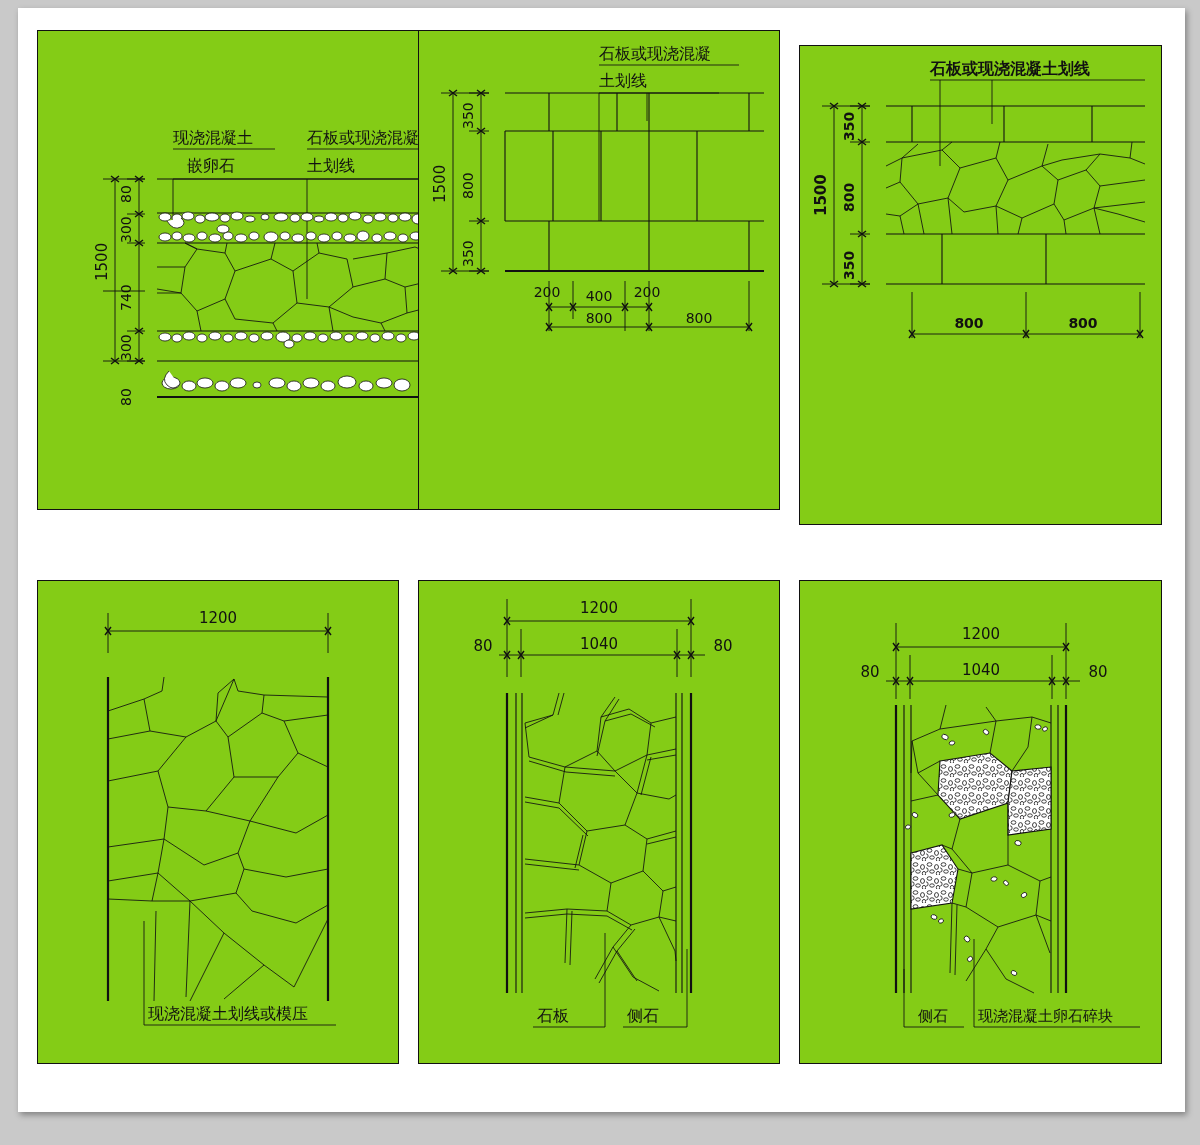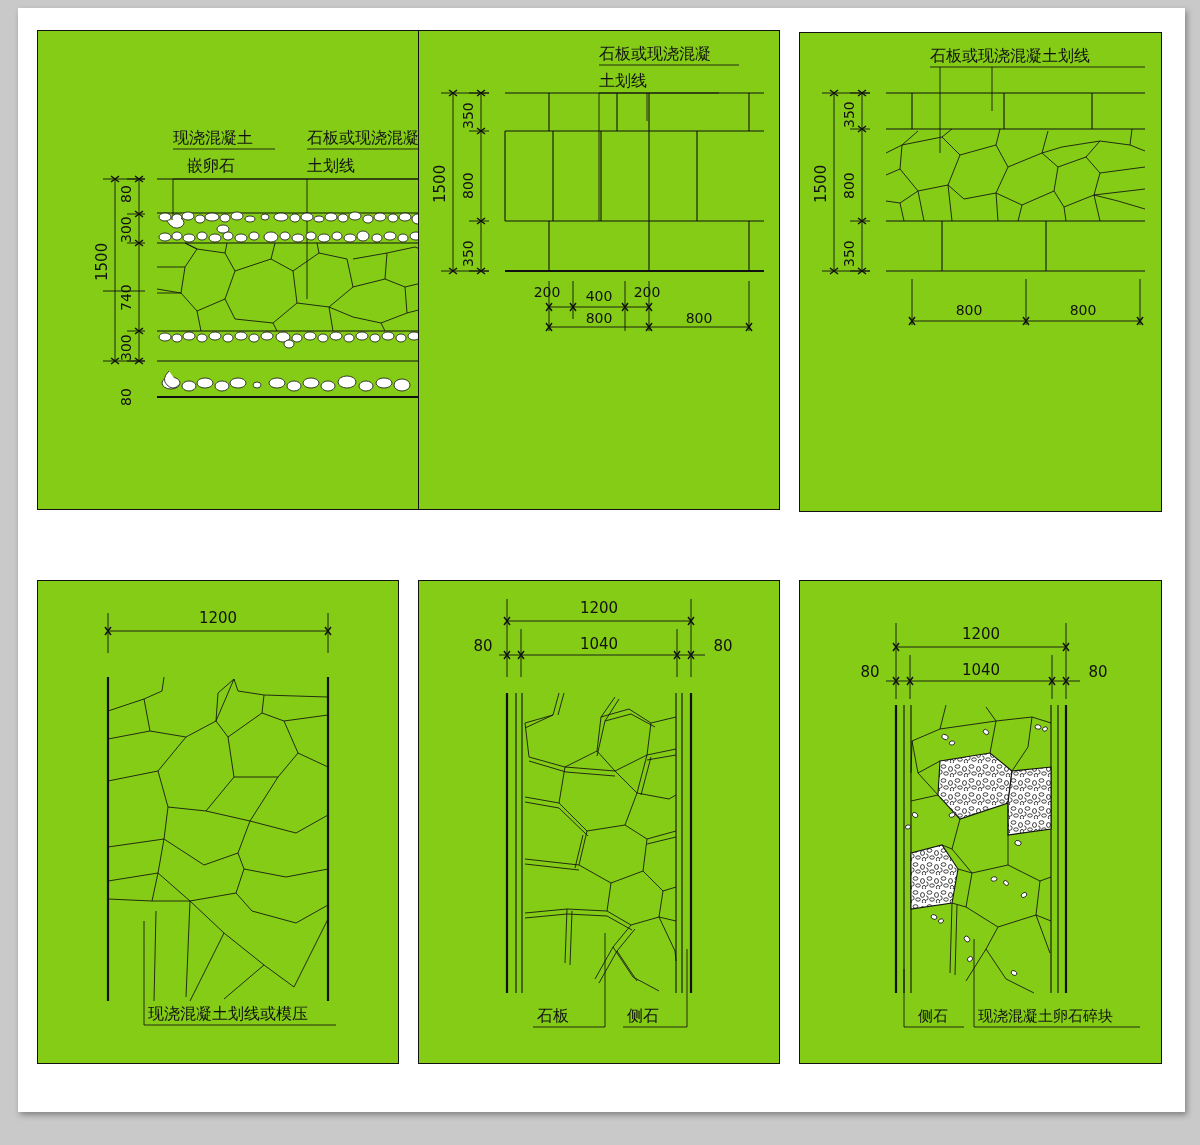--- a/index.html
+++ b/index.html
@@ -18,21 +18,21 @@
   }
   .panel{
     position:absolute;
     border:1.4px solid #111;
     background:#84cc16;
     overflow:hidden;
   }
   
   #p1{left:19px;top:22px;width:360px;height:478px;padding-left:47px;}
   #p2{left:400px;top:22px;width:360px;height:478px;}
-  #p3{left:781px;top:24px;width:361px;height:478px;}
+  #p3{left:781px;top:37px;width:361px;height:478px;font-weight:bold;}
   
   #p4{left:19px;top:572px;width:360px;height:482px;}
   #p5{left:400px;top:572px;width:360px;height:482px;}
   #p6{left:781px;top:572px;width:361px;height:482px;}
 
   .panel svg{display:block;width:100%;height:100%;}
 
   text{
     font-family:"DejaVu Sans","Liberation Sans",sans-serif;
     fill:#111;

